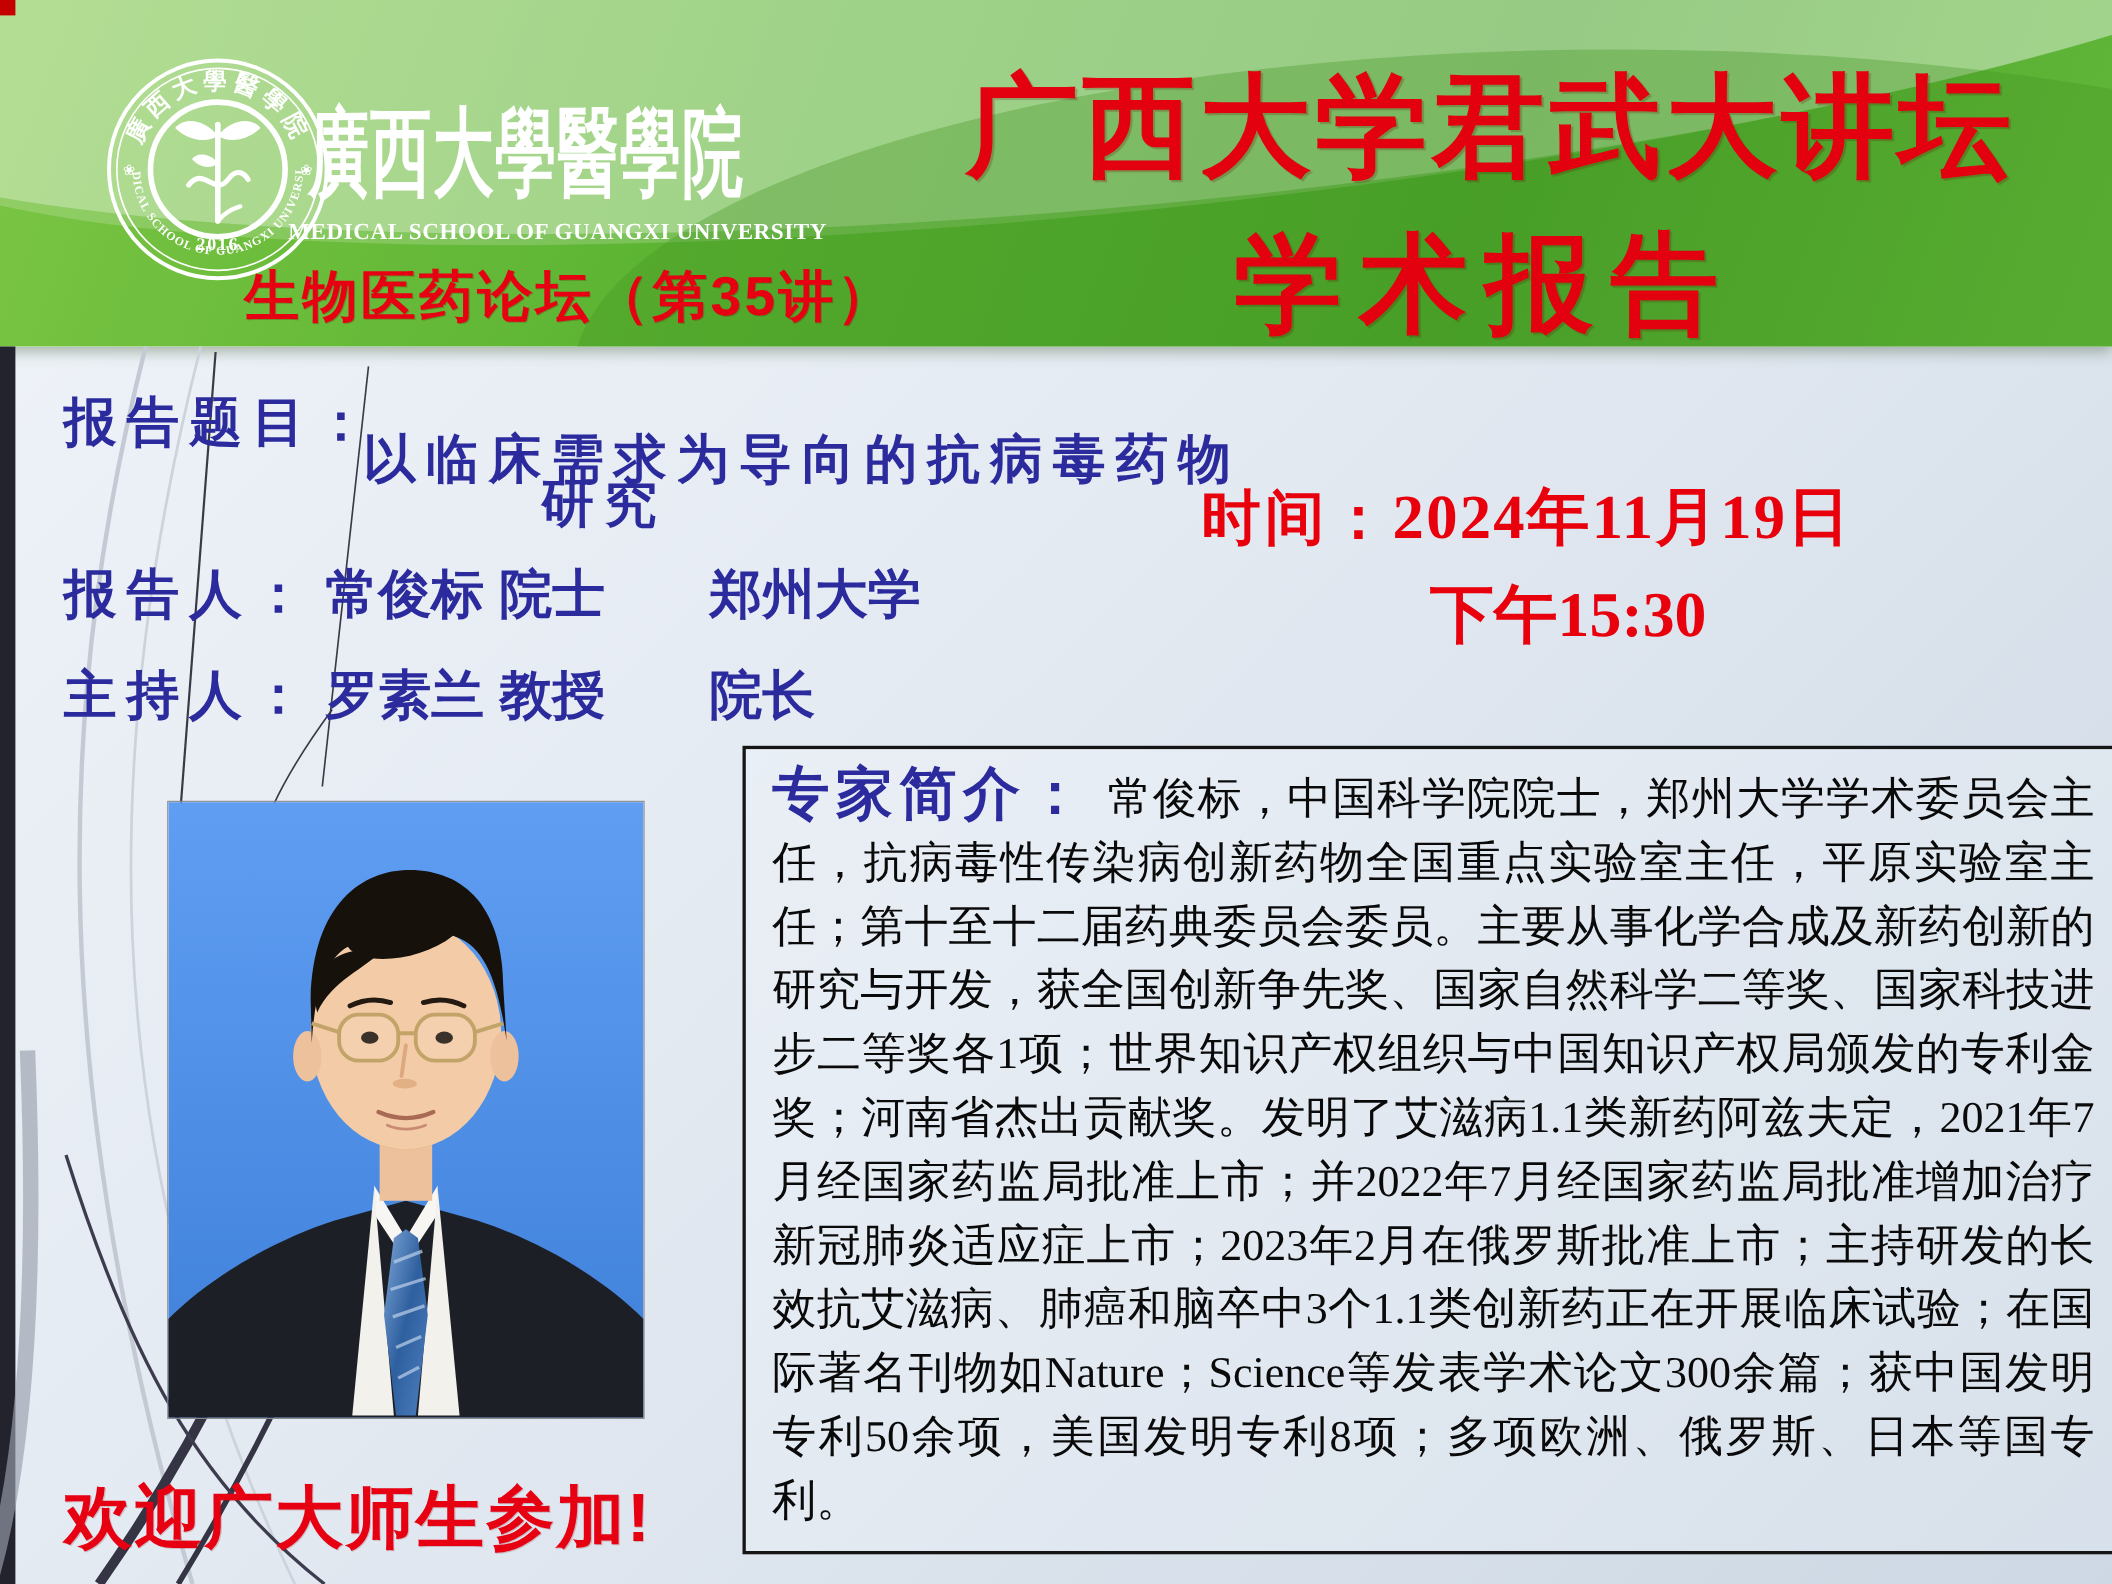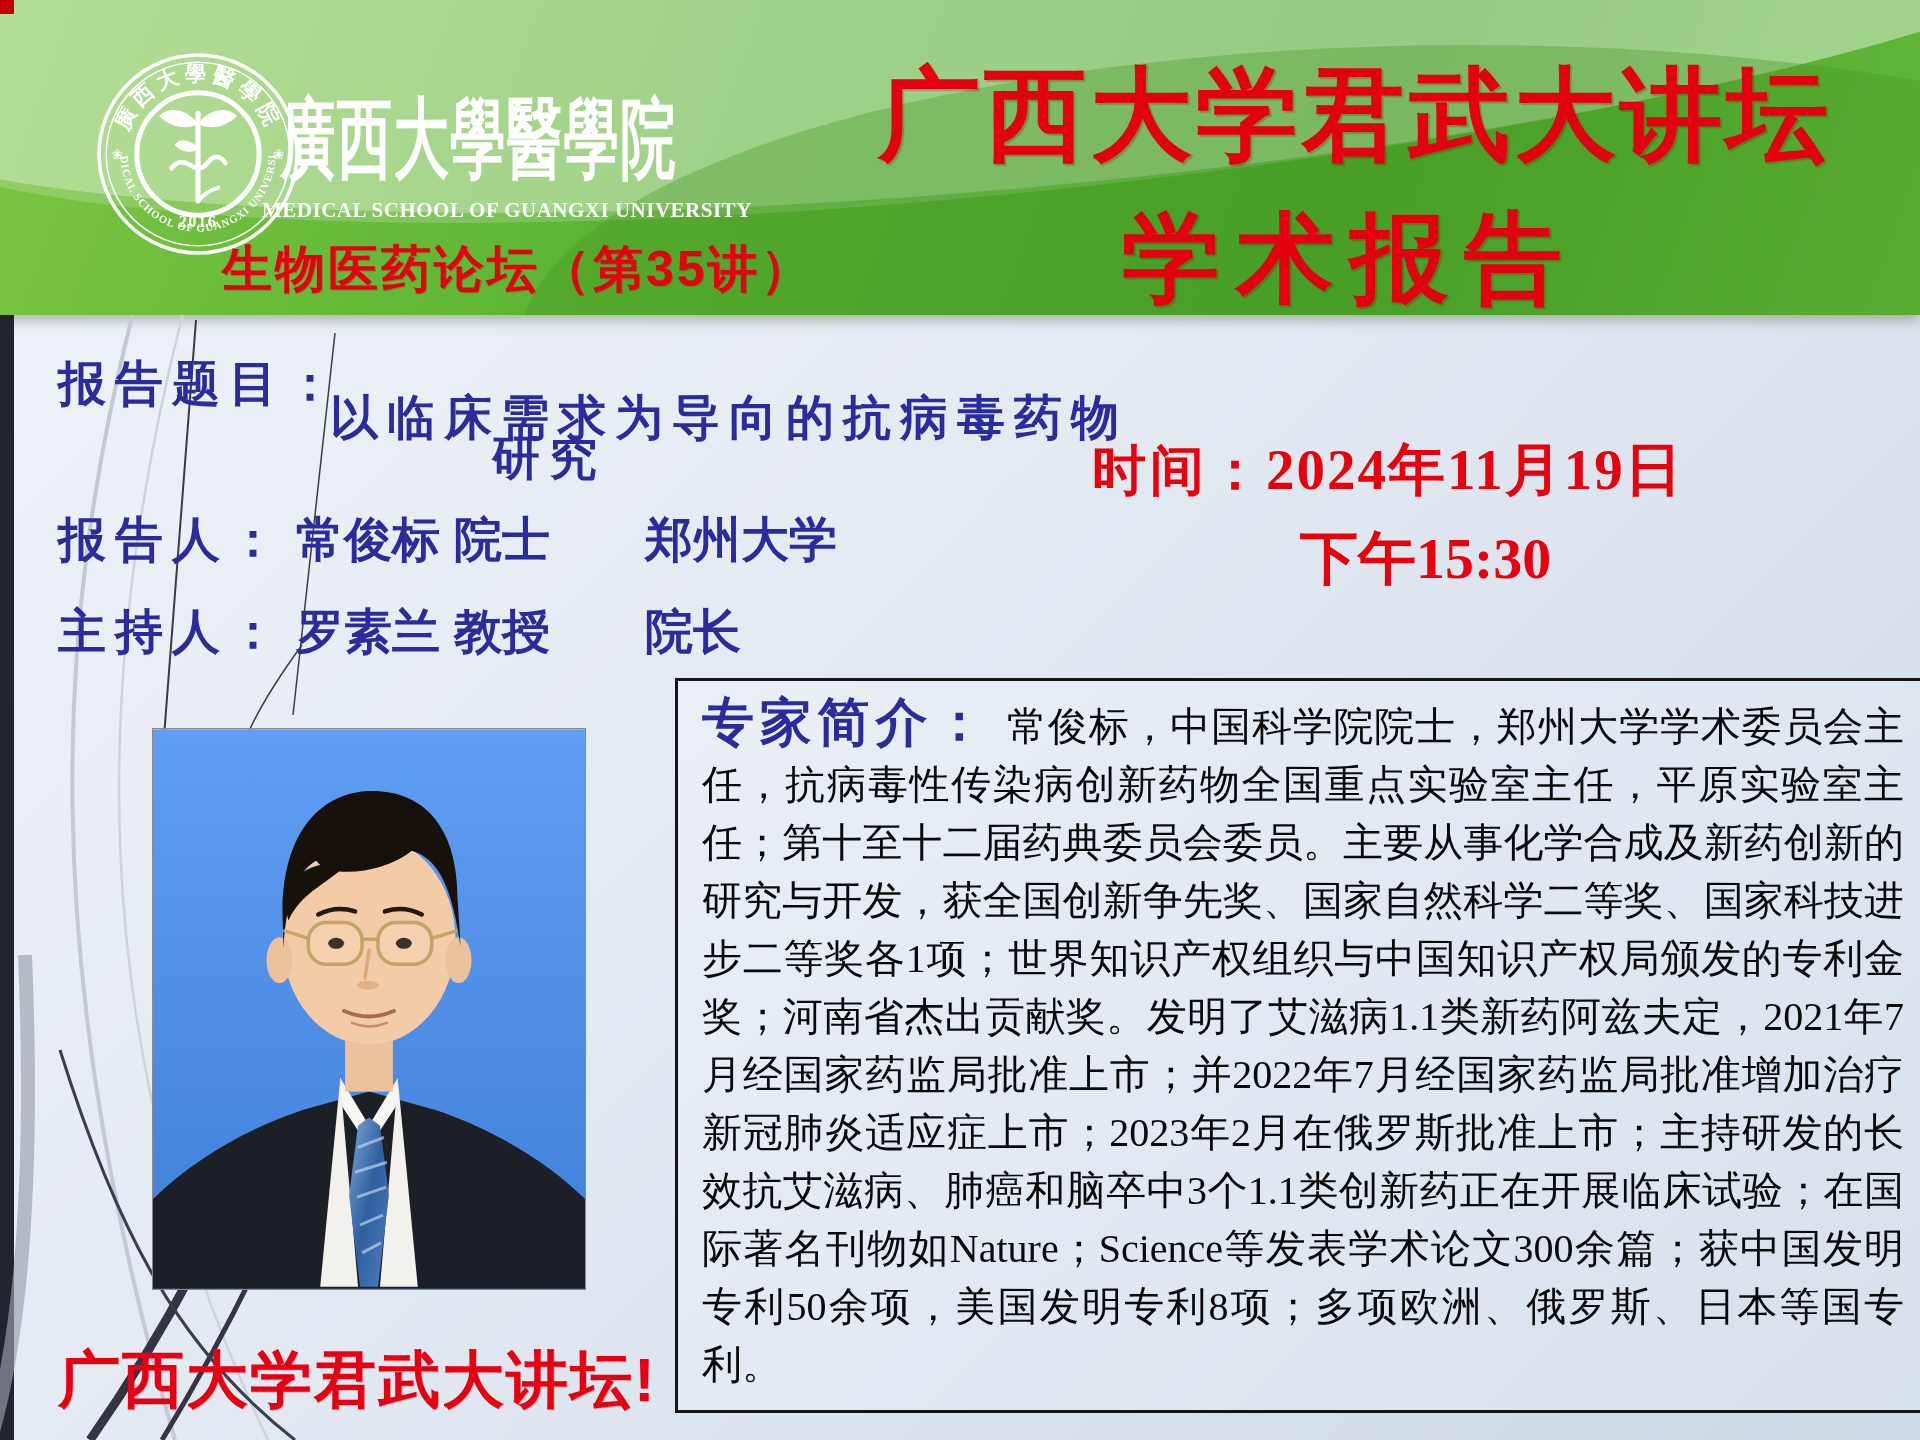--- a/index.html
+++ b/index.html
@@ -184,15 +184,15 @@
         <rect x="226" y="194" width="54" height="42" rx="18"></rect>
         <path d="M210,211 L226,211 M156,210 L131,202 M280,210 L306,202" fill="none"></path>
       </g>
       <path d="M217,222 L213,250" stroke="#dca87e" stroke-width="3.5" fill="none" stroke-linecap="round"></path>
       <ellipse cx="216" cy="257" rx="11" ry="4.5" fill="#d9a478" opacity=".7"></ellipse>
       <path d="M192,283 Q217,294 242,283" stroke="#a96a54" stroke-width="4" fill="none" stroke-linecap="round"></path>
       <path d="M200,295 Q217,302 235,295" stroke="#c98a74" stroke-width="2.5" fill="none" stroke-linecap="round"></path>
     </g>
   </svg>
 
-  <div class="welcome">广西大学君武大讲坛!</div>
+  <div class="welcome">欢迎广大师生参加!</div>
 
 </div>
 
 </body></html>

